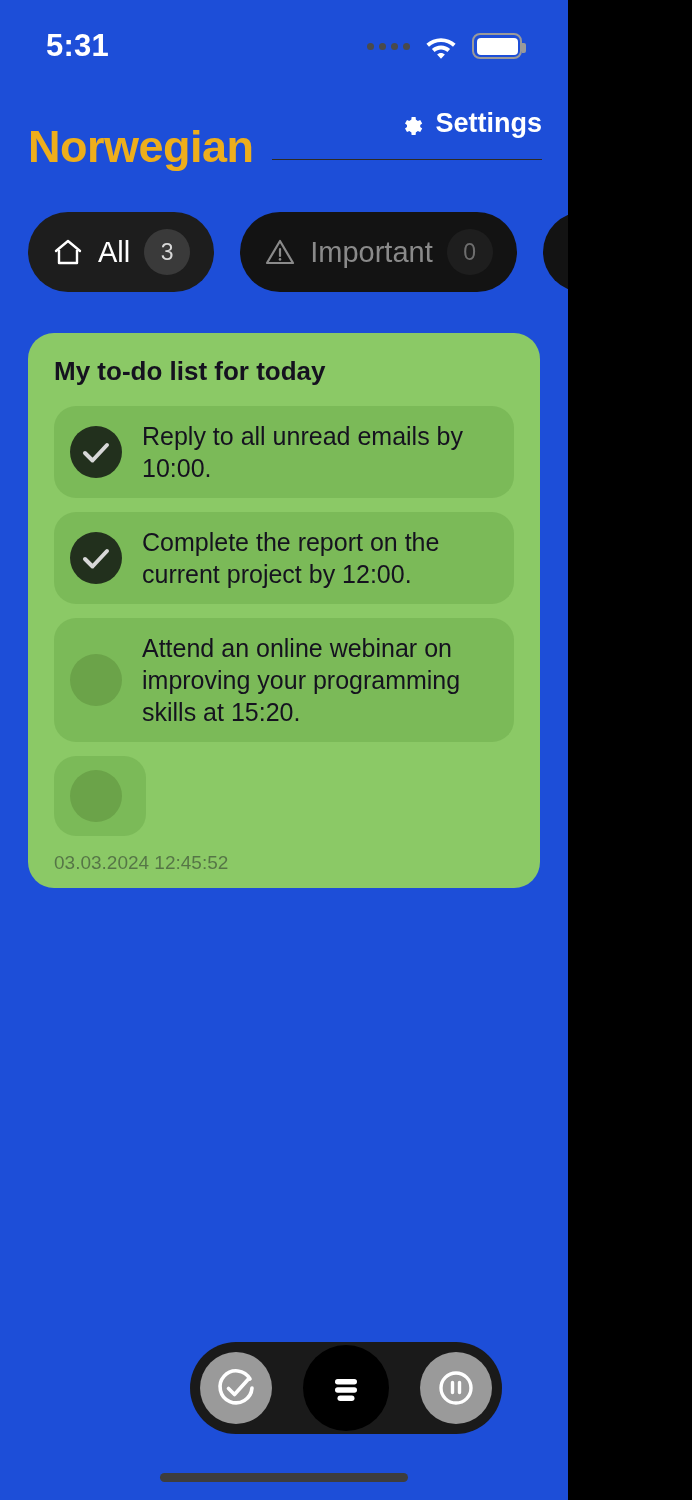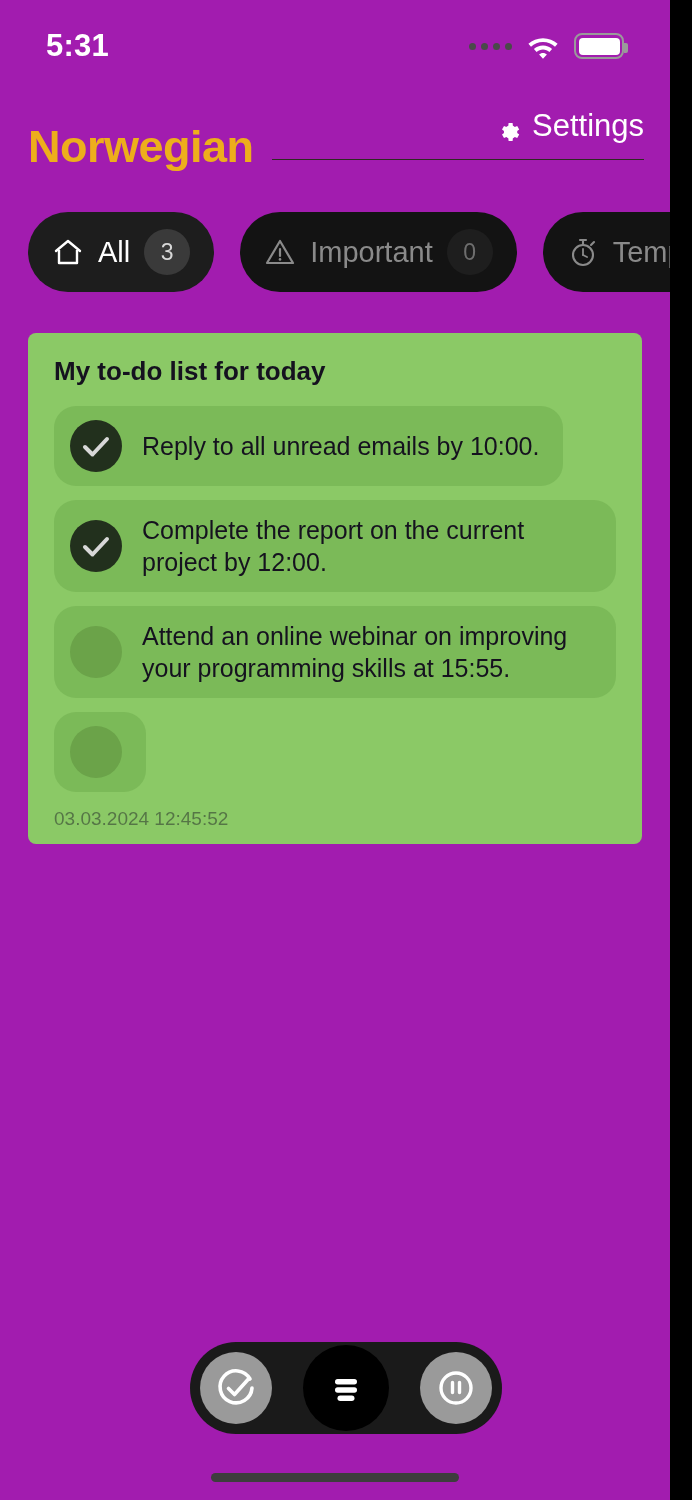--- a/index.html
+++ b/index.html
@@ -2,21 +2,21 @@
 <html><head>
 <meta charset="utf-8">
 <style>
   * { margin:0; padding:0; box-sizing:border-box; }
   html, body {
     width:692px; height:1500px;
     background:#000;
     font-family:"Liberation Sans", sans-serif;
     overflow:hidden;
   }
-  .phone { position:relative; width:670px; height:1500px; background:#a21caf; }
+  .phone { position:relative; width:568px; height:1500px; background:#1d4ed8; }
 
   
   .statusbar {
     position:absolute; top:0; left:0; right:0; height:86px;
     display:flex; align-items:center; justify-content:space-between;
     padding:0 46px;
   }
   .status-time {
     color:#fff; font-size:31px; font-weight:600; letter-spacing:.2px;
     padding-top:6px;
@@ -33,21 +33,21 @@
     content:""; position:absolute; right:-6px; top:8px; width:4px; height:10px;
     background:#9a9a9a; border-radius:0 2px 2px 0;
   }
   .battery .fill { height:100%; width:100%; background:#fff; border-radius:4px; }
 
   
   .header { position:absolute; top:100px; left:0; right:0; height:90px; }
   .settings-btn {
     position:absolute; right:26px; top:8px;
     display:flex; align-items:center; gap:12px;
-    color:#fff; font-size:31px; font-weight:400;
+    color:#fff; font-size:27px; font-weight:700;
   }
   .gear { width:24px; height:24px; display:block; }
   .brandrow {
     position:absolute; left:28px; right:26px; top:24px;
     display:flex; align-items:flex-end; gap:18px;
   }
   .brand {
     color:#EDAE1C; font-size:45px; font-weight:800; line-height:1;
     letter-spacing:-0.5px; white-space:nowrap;
   }
@@ -71,21 +71,21 @@
   .badge {
     min-width:46px; height:46px; border-radius:23px; display:flex;
     align-items:center; justify-content:center; font-size:23px;
   }
   .tab.active .badge { background:#3a3a3a; color:#d8d8d8; }
   .tab.inactive .badge { background:#1e1e1e; color:#6e6e6e; }
 
   
   .notes { position:absolute; top:333px; left:0; right:0; }
 
-  .card { border-radius:8px; padding:22px 26px 2px 26px; margin-bottom:22px; }
+  .card { border-radius:26px; padding:22px 26px 2px 26px; margin-bottom:22px; }
   .card-title { font-size:26px; font-weight:700; color:#15121f; line-height:1.25; }
   .card-rule { height:1px; background:rgba(0,0,0,.12); margin:14px 0 6px 0; }
   .card-body { font-size:25px; color:#15121f; line-height:1.32; margin-top:8px; }
   .card-time { font-size:19px; color:rgba(20,16,30,.45); margin-top:16px; }
 
   
   .card-green { background:#8BC966; margin:0 28px 22px 28px; padding-bottom:14px; }
   .todo-list { margin-top:18px; display:flex; flex-direction:column; gap:14px;justify-content:center; }
   .todo {
     background:rgba(70,130,40,.22); border-radius:22px;
@@ -229,21 +229,21 @@
           <span class="chk done">
             <svg viewBox="0 0 52 52">
                 <path d="M15 27 L22.5 34.5 L37 19" fill="none" stroke="#d8d8d8" stroke-width="4" stroke-linecap="round" stroke-linejoin="round"></path>
               </svg>
           </span>
           <span class="todo-text">Complete the report on the current project by 12:00.</span>
         </div>
 
         <div class="todo">
           <span class="chk todo-open"></span>
-          <span class="todo-text">Attend an online webinar on improving your programming skills at 15:55.</span>
+          <span class="todo-text">Attend an online webinar on improving your programming skills at 15:20.</span>
         </div>
 
         <div class="todo">
           <span class="chk todo-open"></span>
         </div>
 
       </div>
       <div class="card-time">03.03.2024 12:45:52</div>
     </div>
 

